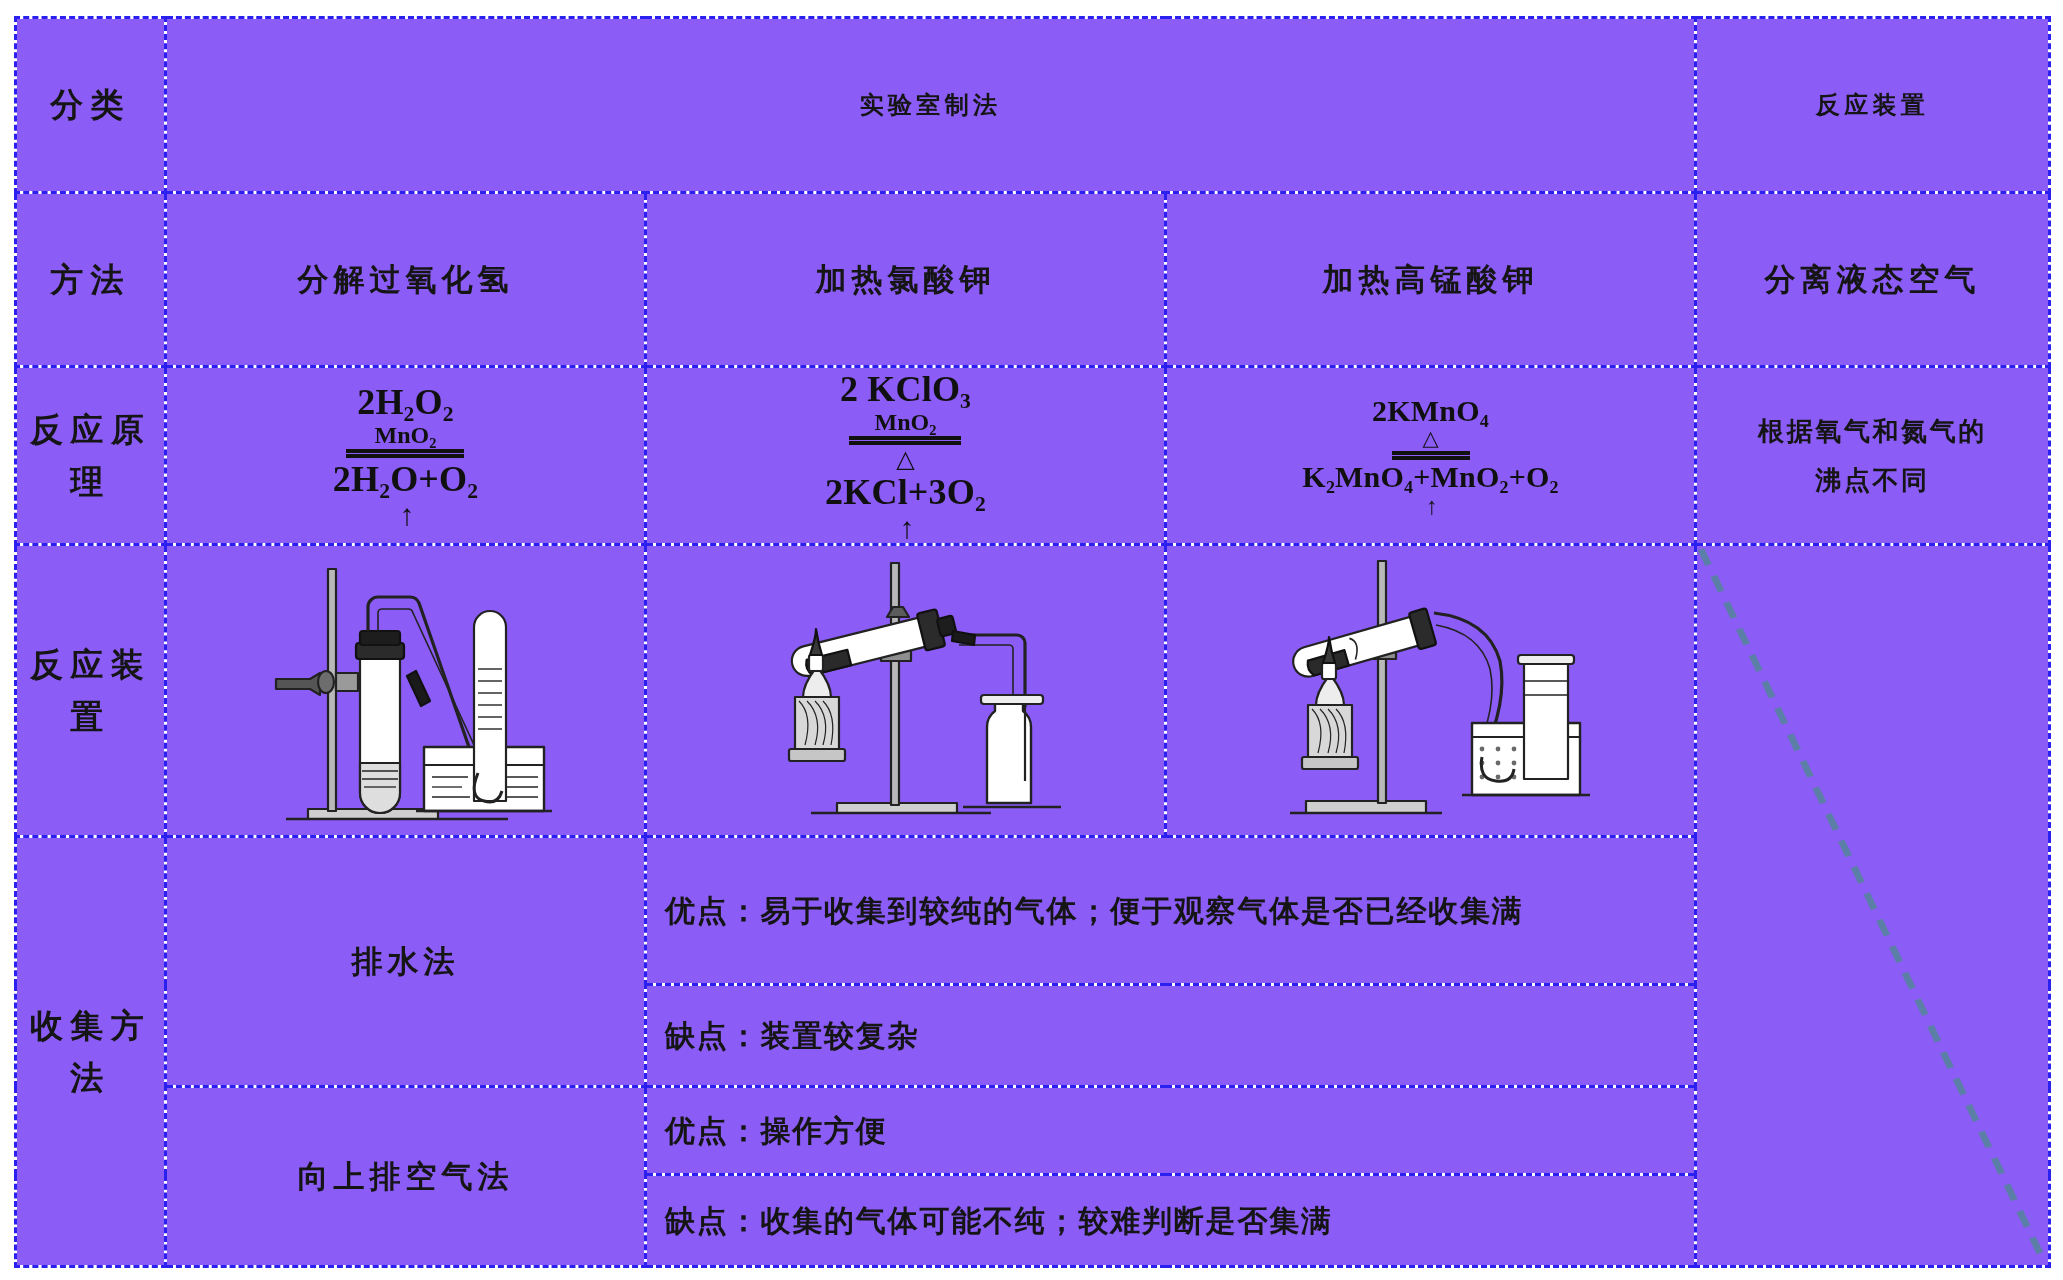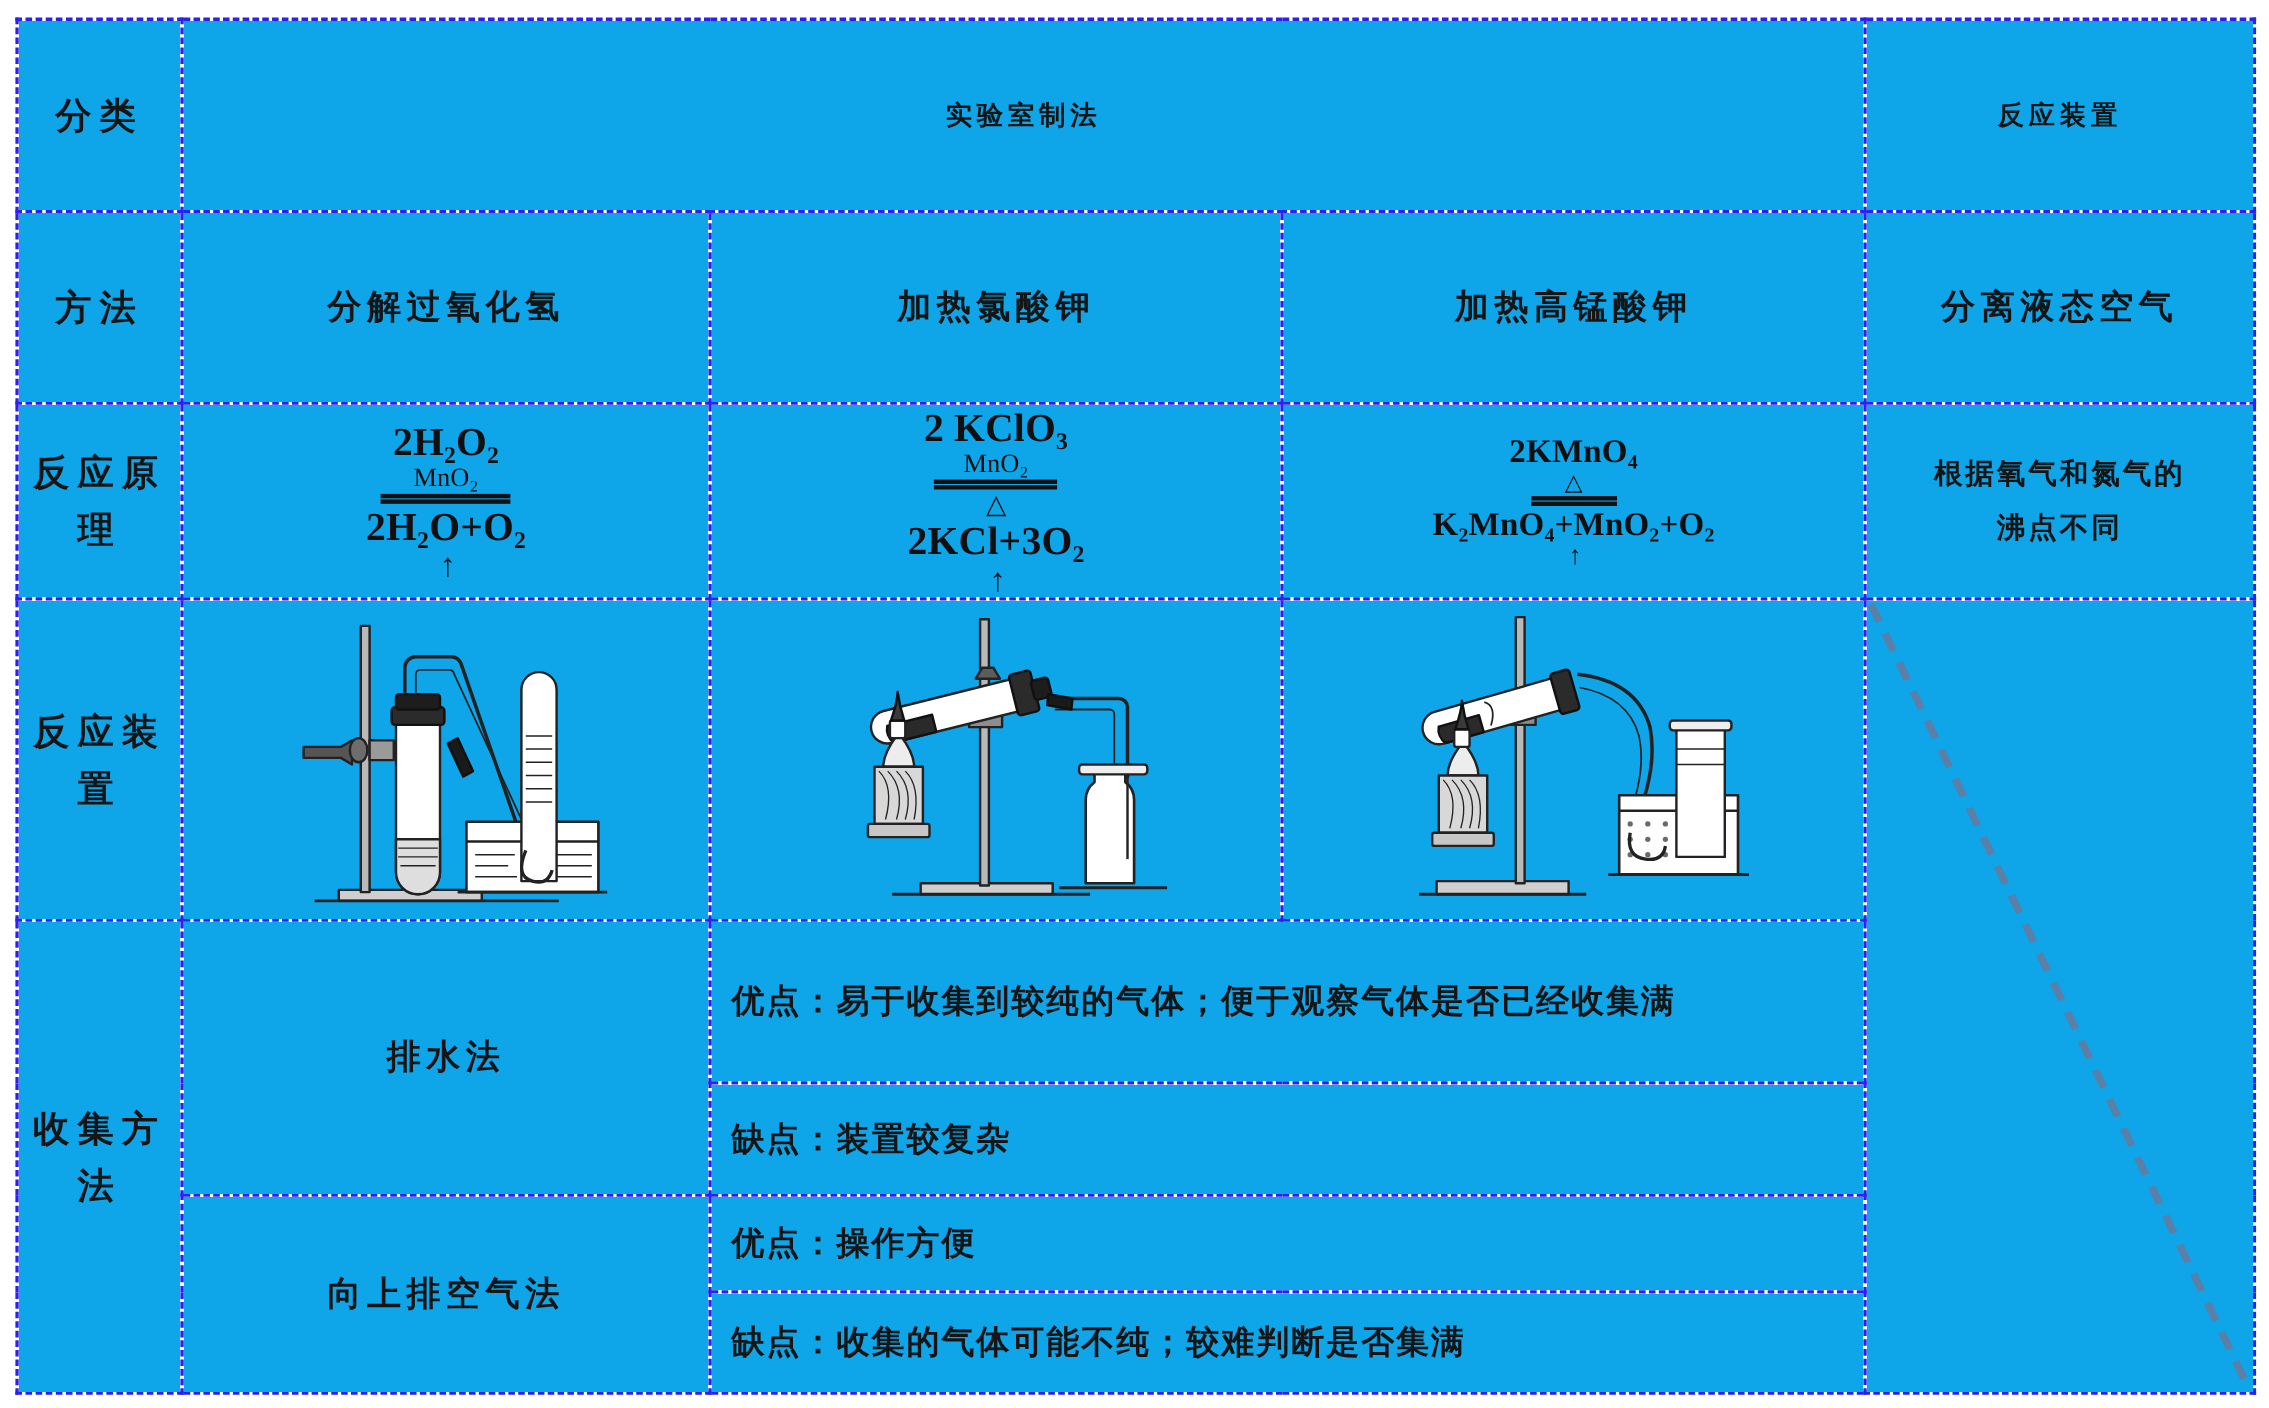--- a/index.html
+++ b/index.html
@@ -11,21 +11,21 @@
     position:absolute;left:14px;top:16px;
     width:2034px;height:1252px;
     border-collapse:collapse;table-layout:fixed;
   }
   table.grid td{
     border:3px dashed #2a21f0;
     padding:0;
     vertical-align:middle;
     text-align:center;
     position:relative;
-    background:#0ea5e9;
+    background:#8b5cf6;
   }
   td.hdr{background:#dbeaf0;}
   .cn{
     font-family:"DejaVu Serif","Liberation Serif",serif;
     font-weight:700;
     color:#151515;
     letter-spacing:.06em;
     line-height:1.55;
   }
   .lbl{font-size:33px;letter-spacing:.22em;}
@@ -43,21 +43,21 @@
     display:inline-flex;align-items:center;justify-content:center;
     font-family:"Liberation Serif","DejaVu Serif",serif;
     font-weight:600;color:#101010;white-space:nowrap;flex-direction:column;
   }
   .eq .term{font-size:36px;letter-spacing:.2px;}
   .eq .term.sm{font-size:30px;}
   .arrowbox{
     display:inline-flex;flex-direction:column;align-items:center;justify-content:center;
     margin:0 4px;position:relative;
   }
-  .arrowbox .above{font-size:24px;line-height:1;margin-bottom:2px;font-weight:400;}
+  .arrowbox .above{font-size:24px;line-height:1;margin-bottom:2px;font-weight:700;}
   .arrowbox .above.sm{font-size:21px;}
   .arrowbox .below{font-size:24px;line-height:1;margin-top:2px;font-weight:500;}
   .dbl{border-top:4px solid #111;border-bottom:4px solid #111;height:9px;box-sizing:border-box;}
   .up{font-size:30px;line-height:1;margin-left:3px;}
 
   
   .diagwrap{position:absolute;inset:0;overflow:hidden;}
   .diagwrap svg{width:100%;height:100%;display:block;}
 
   

